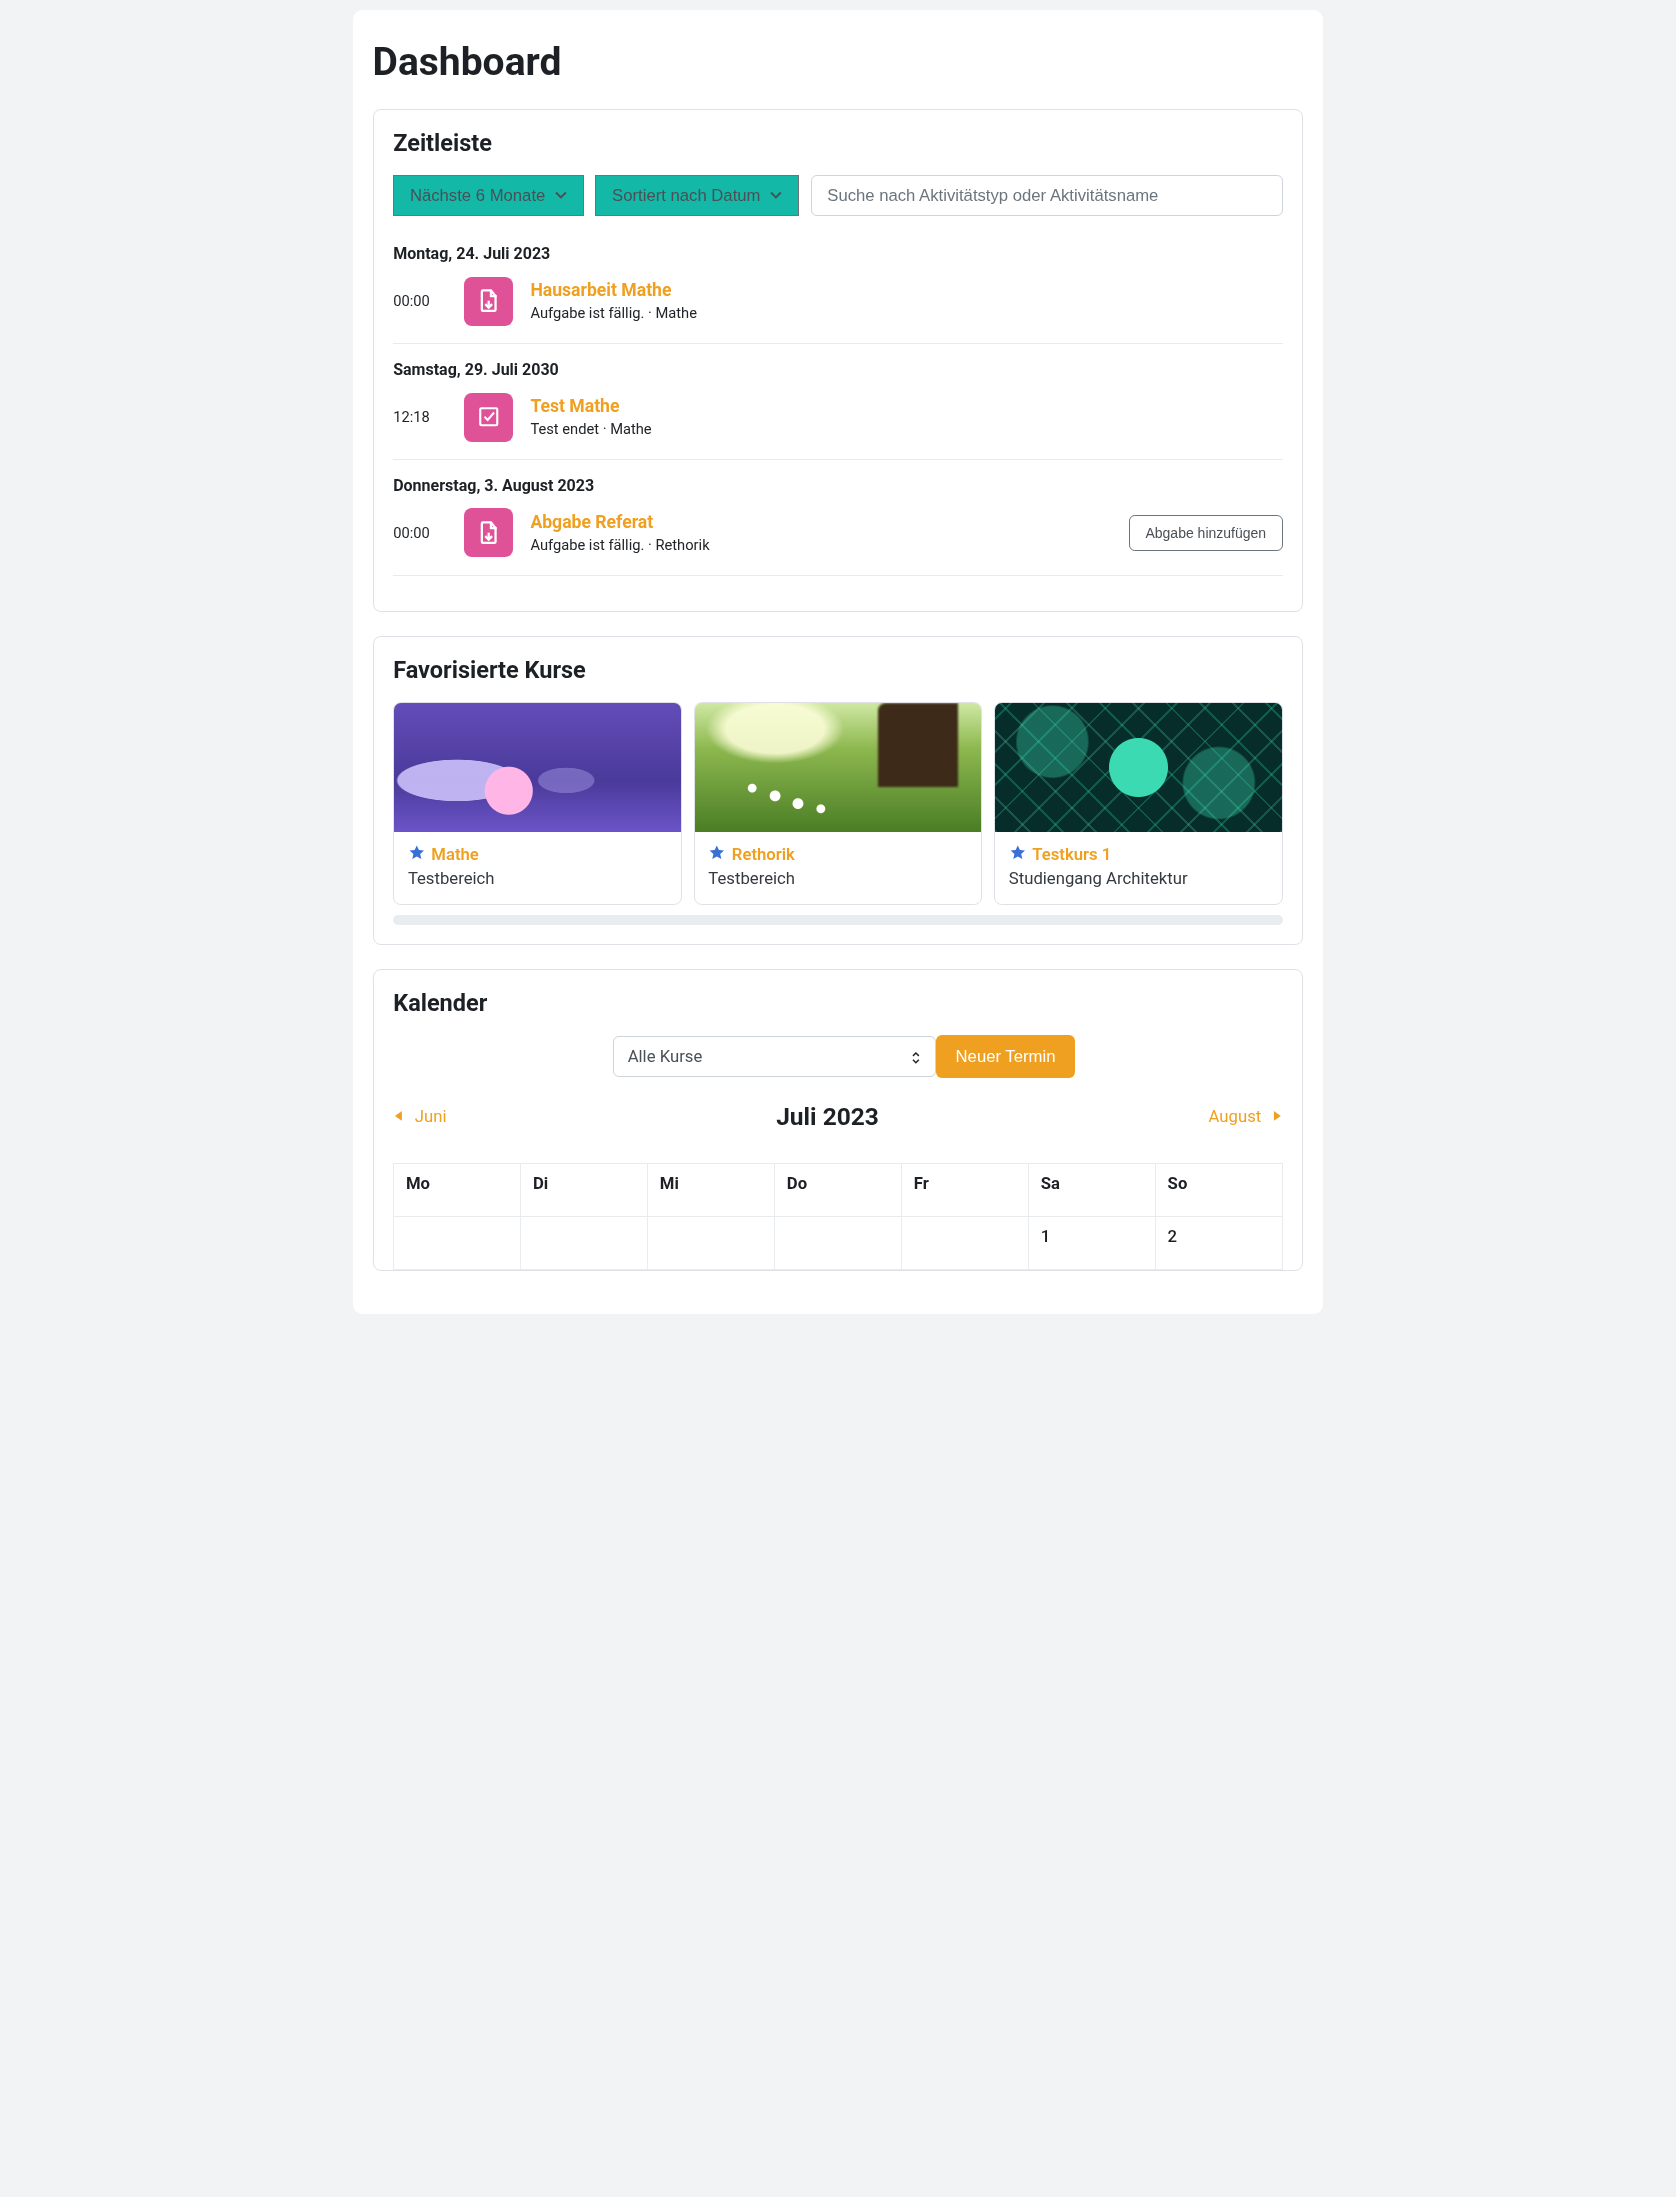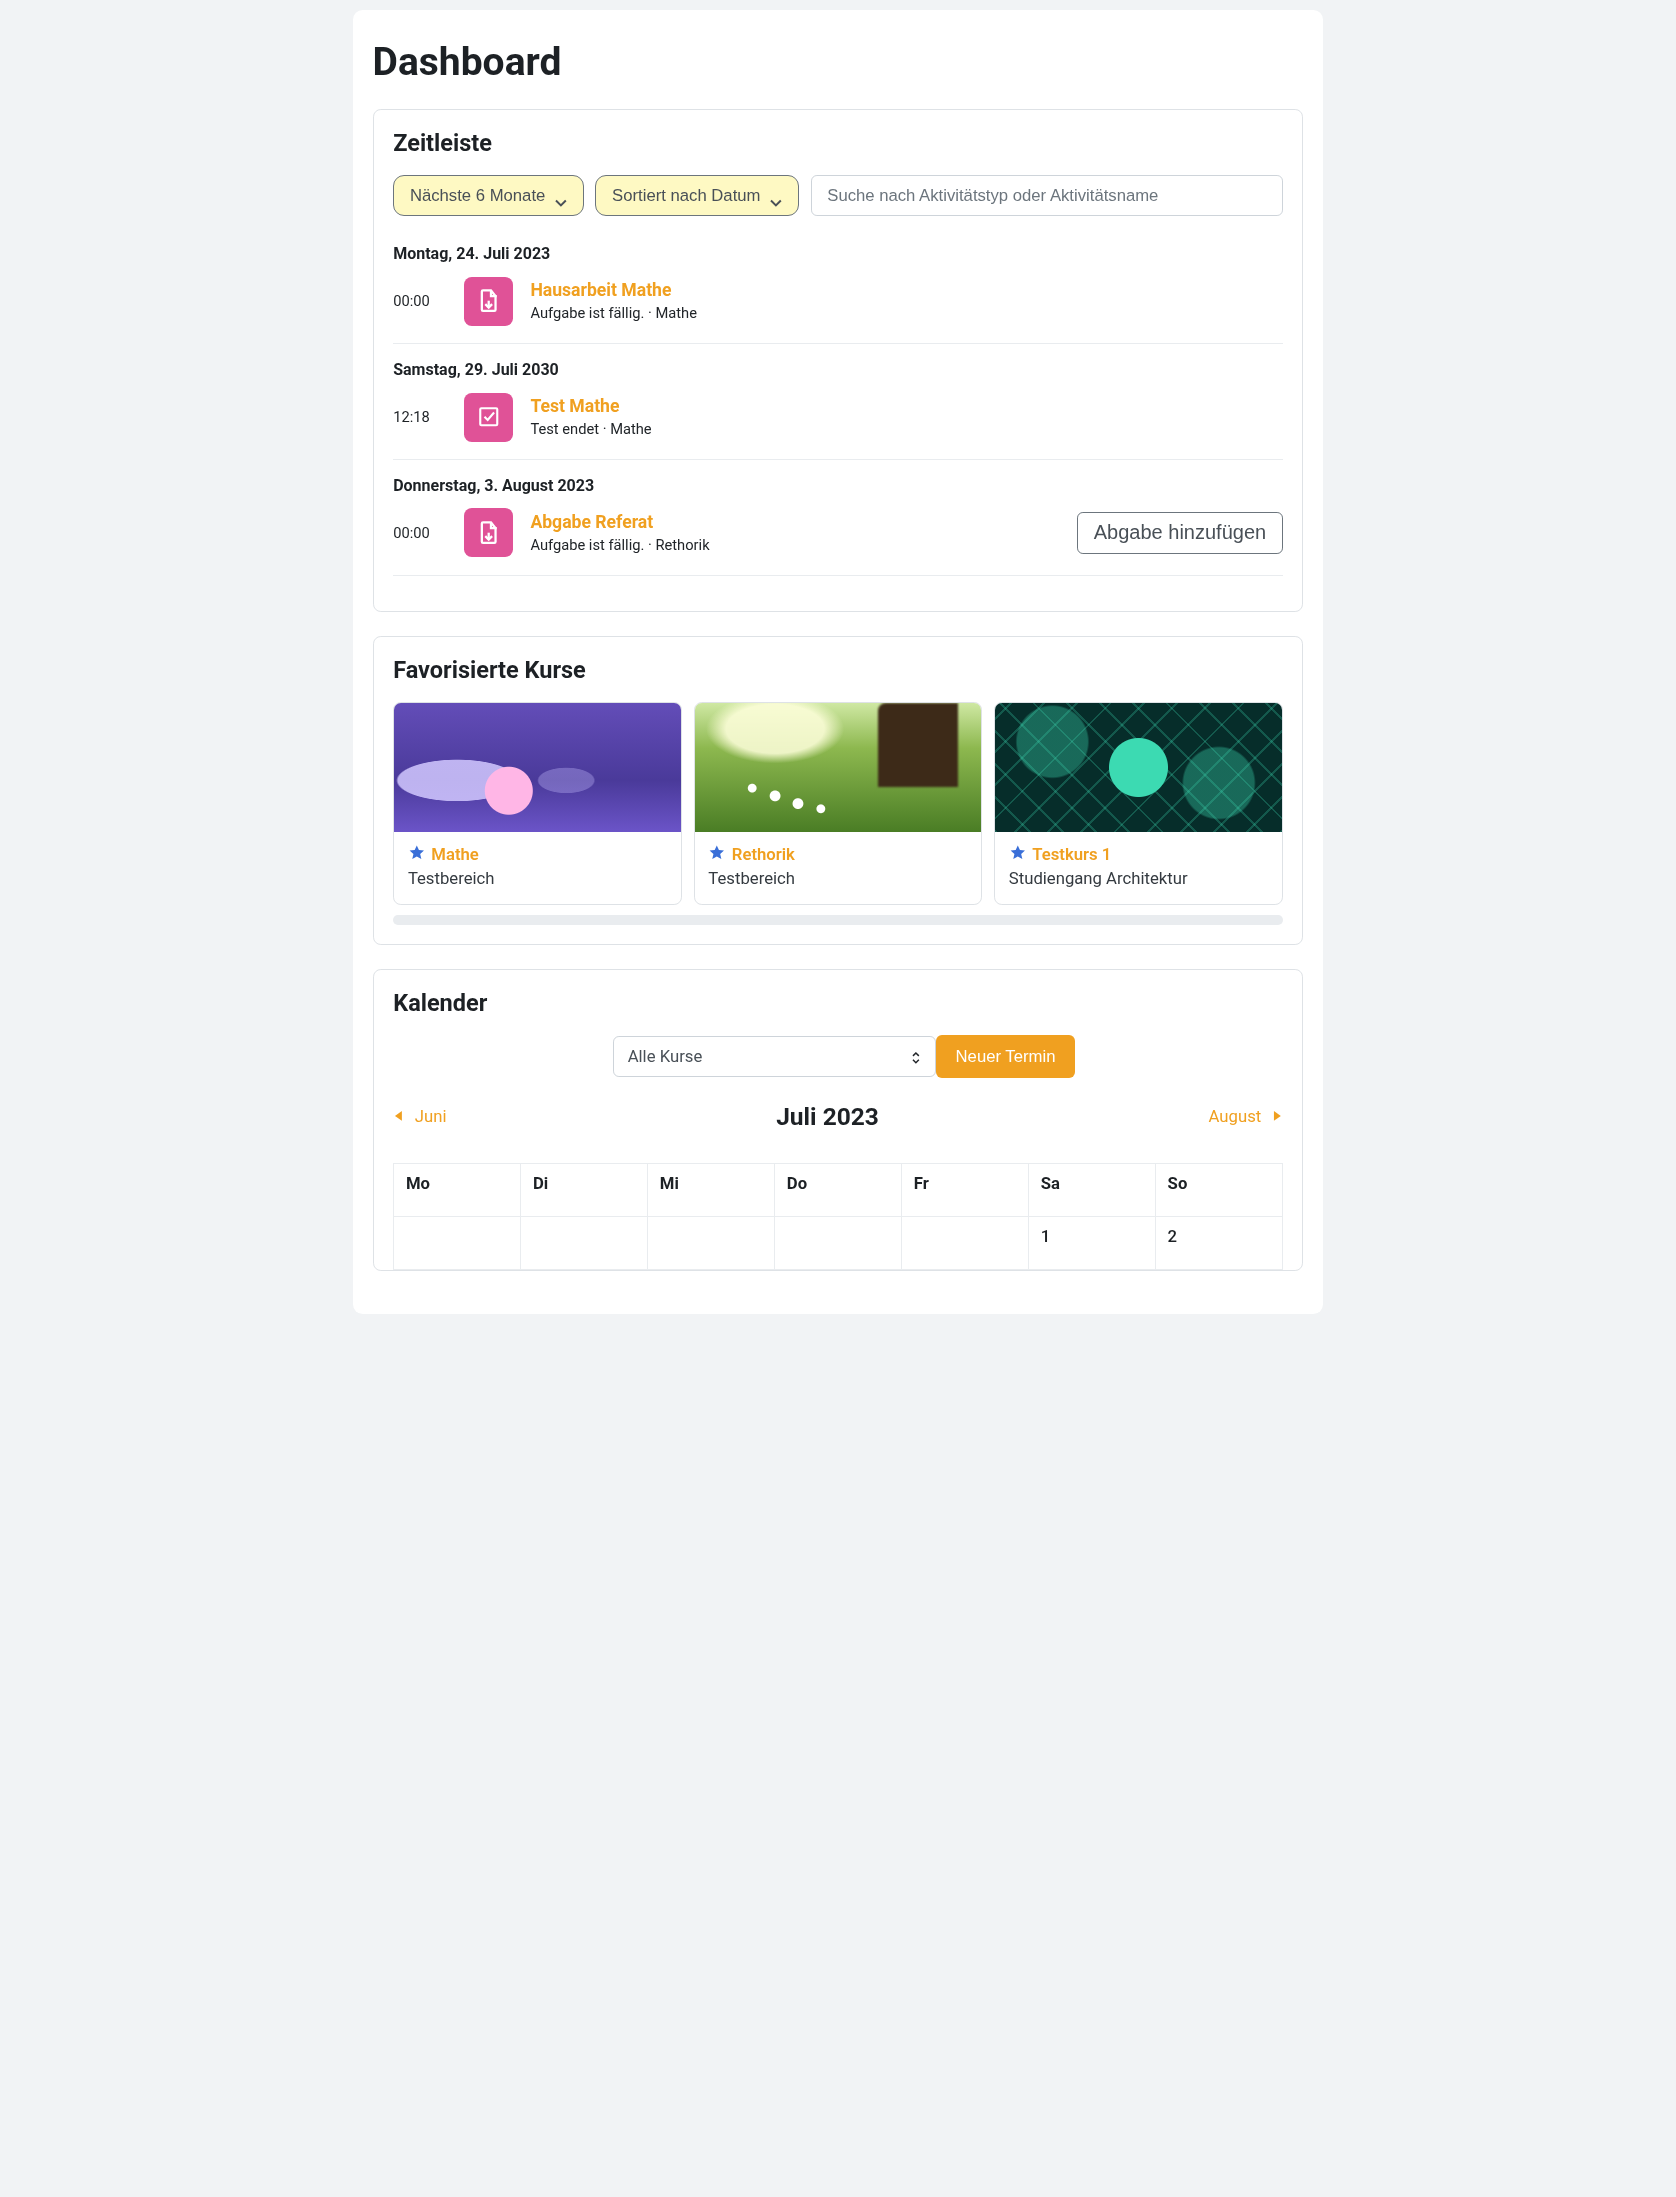--- a/index.html
+++ b/index.html
@@ -46,26 +46,26 @@
   }
 
   
   .filters {
     display: flex;
     gap: 11.8px;
     margin-bottom: 27.4px;
   }
   .select-btn {
     display: inline-flex;
-    align-items: flex-end;
+    align-items: flex-start;
     gap: 9.8px;
     border: 1.5px solid #6c757d;
-    border-radius: 11px;
+    border-radius: 0;
     padding: 9.8px 15.7px;
-    background: #fef9c3;
+    background: #14b8a6;
     color: #495057;
     font-size: 16.7px;
     cursor: pointer;
   }
   .chev-down {
     width: 11.8px; height: 11.8px;
     display: inline-block;
   }
   .search-input {
     flex: 1;
@@ -115,21 +115,21 @@
     font-size: 14.7px;
     color: #212529;
     margin-top: 3.9px;
   }
   .btn-outline {
     border: 1px solid #6c757d;
     background: #fff;
     color: #495057;
     padding: 8.8px 15.7px;
     border-radius: 5.9px;
-    font-size: 20px;
+    font-size: 14px;
     cursor: pointer;
   }
 
   
   .course-grid {
     display: grid;
     grid-template-columns: repeat(3, 1fr);
     gap: 11.8px;
     margin-bottom: 9.8px;
   }

